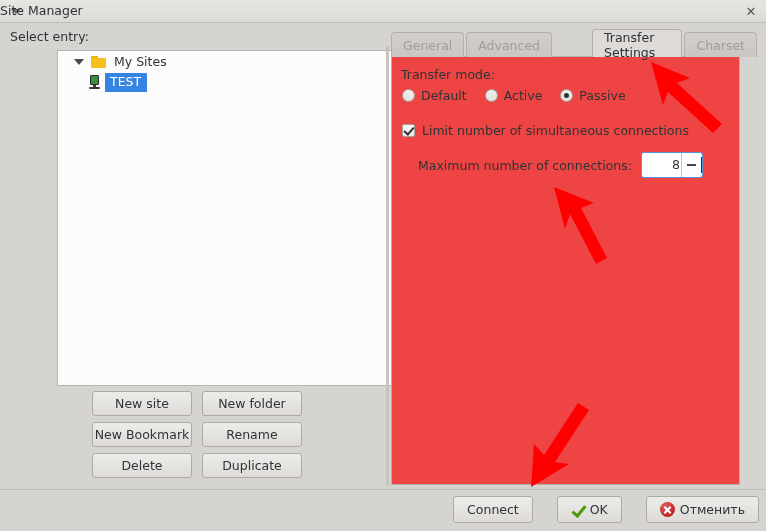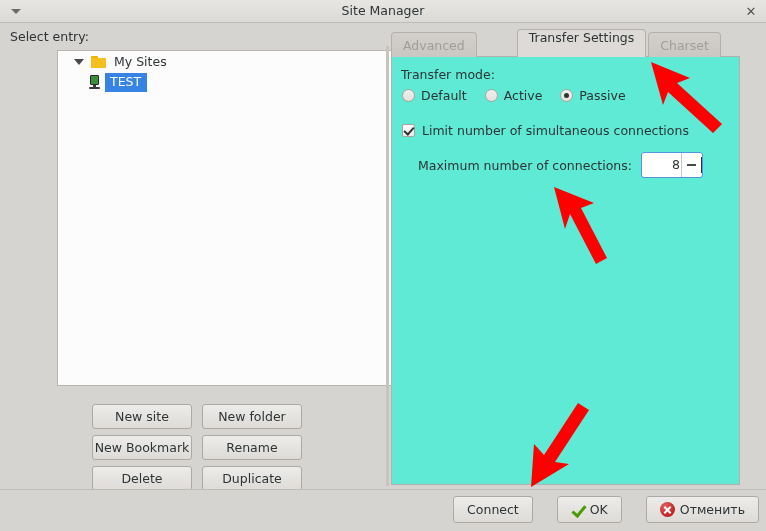--- a/index.html
+++ b/index.html
@@ -23,21 +23,20 @@
     position: absolute;
     left: 0; top: 0;
     width: 766px; height: 23px;
     background: linear-gradient(to bottom, #e8e6e3 0%, #dcdad7 100%);
     border-bottom: 1px solid #bfbcb8;
     box-sizing: border-box;
   }
   .titlebar-title {
     position: absolute;
     left: 0; right: 0; top: 3px;
-    text-align: center;
     font-size: 12.5px;
     color: #2e3436;
     font-weight: normal;
   }
   .menu-arrow {
     position: absolute;
     left: 11px; top: 9px;
     width: 0; height: 0;
     border-left: 5px solid transparent;
     border-right: 5px solid transparent;
@@ -160,21 +159,21 @@
     font-size: 12.5px;
     font-family: "DejaVu Sans", "Liberation Sans", sans-serif;
     text-align: center;
     cursor: pointer;
     box-sizing: border-box;
     padding: 0;
     white-space: nowrap;
   }
   .btn-grid {
     position: absolute;
-    left: 92px; top: 404px;
+    left: 92px; top: 391px;
     width: 218px;
     display: grid;
     grid-template-columns: 100px 100px;
     grid-gap: 6px 10px;
   }
   .btn-grid .btn { height: 25px; }
 
   
   .notebook {
     position: absolute;
@@ -212,21 +211,21 @@
     border-color: #b4b1ad;
     position: relative;
     z-index: 4;
     margin-left: 38px;
   }
   .tab-panel {
     position: absolute;
     left: 0; top: 27px;
     width: 349px;
     height: 429px;
-    background: #5eead4;
+    background: #ef4444;
     border: 1px solid #b4b1ad;
     box-sizing: border-box;
   }
 
   
   .panel-inner { position: relative; width: 100%; height: 100%; }
   .transfer-mode-label {
     position: absolute;
     left: 9px; top: 10px;
     font-size: 12.5px;
@@ -438,20 +437,21 @@
   <button class="btn">New Bookmark</button>
   <button class="btn">Rename</button>
   <button class="btn">Delete</button>
   <button class="btn">Duplicate</button>
 </div>
 
 <div class="splitter"></div>
 
 <div class="notebook">
   <div class="tabs">
+    <div class="tab">General</div>
     <div class="tab">Advanced</div>
     <div class="tab active">Transfer Settings</div>
     <div class="tab">Charset</div>
   </div>
 
   <div class="tab-panel">
     <div class="panel-inner">
       <div class="transfer-mode-label">Transfer mode:</div>
 
       <div class="radio-row">

